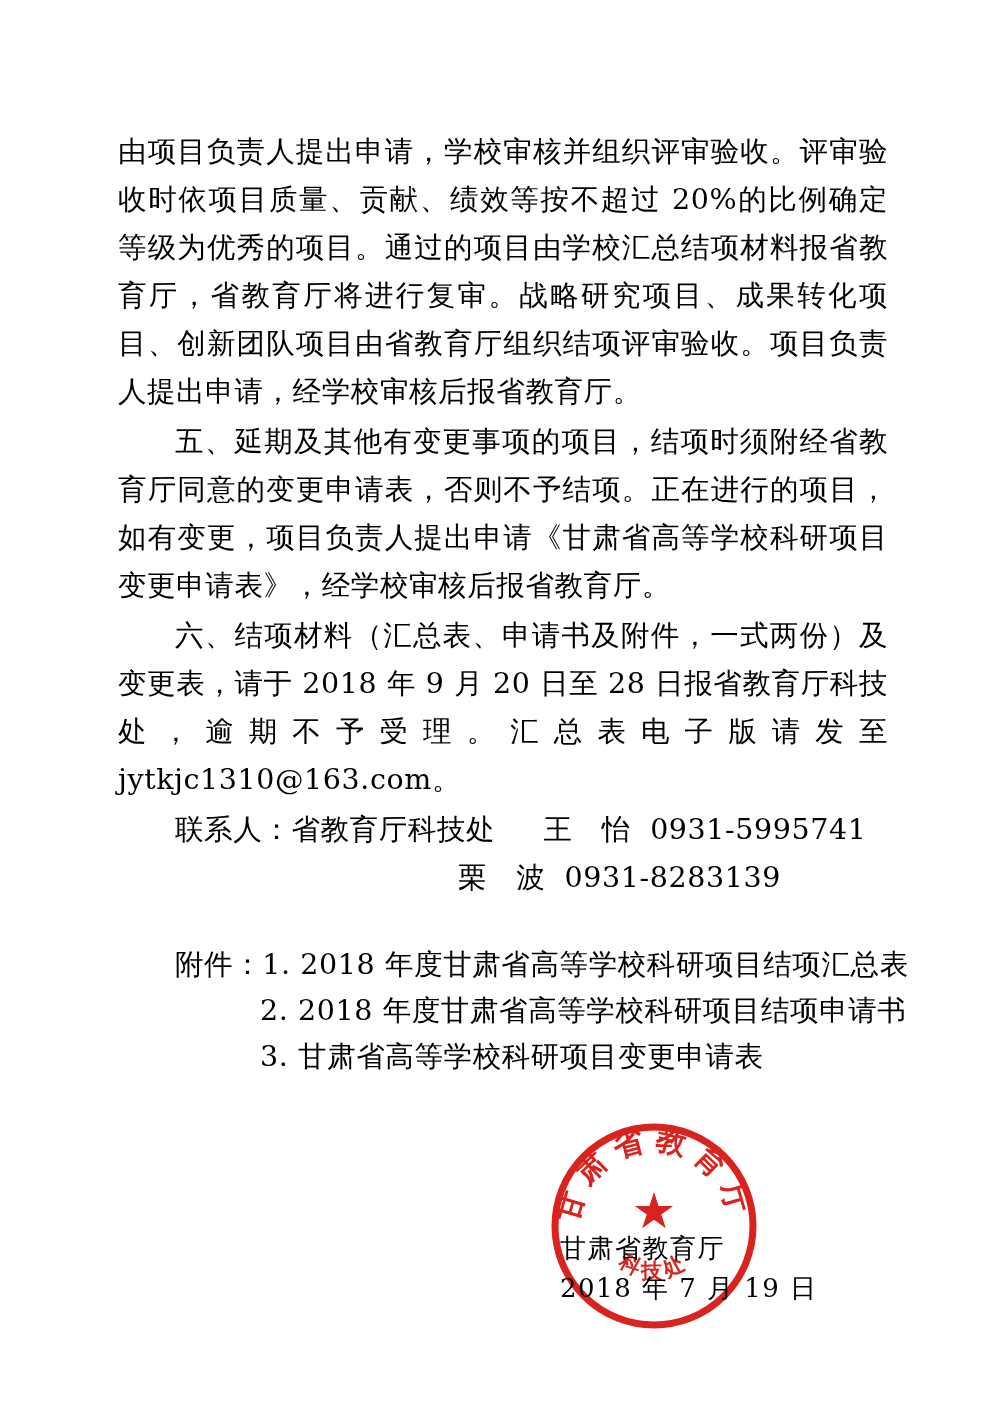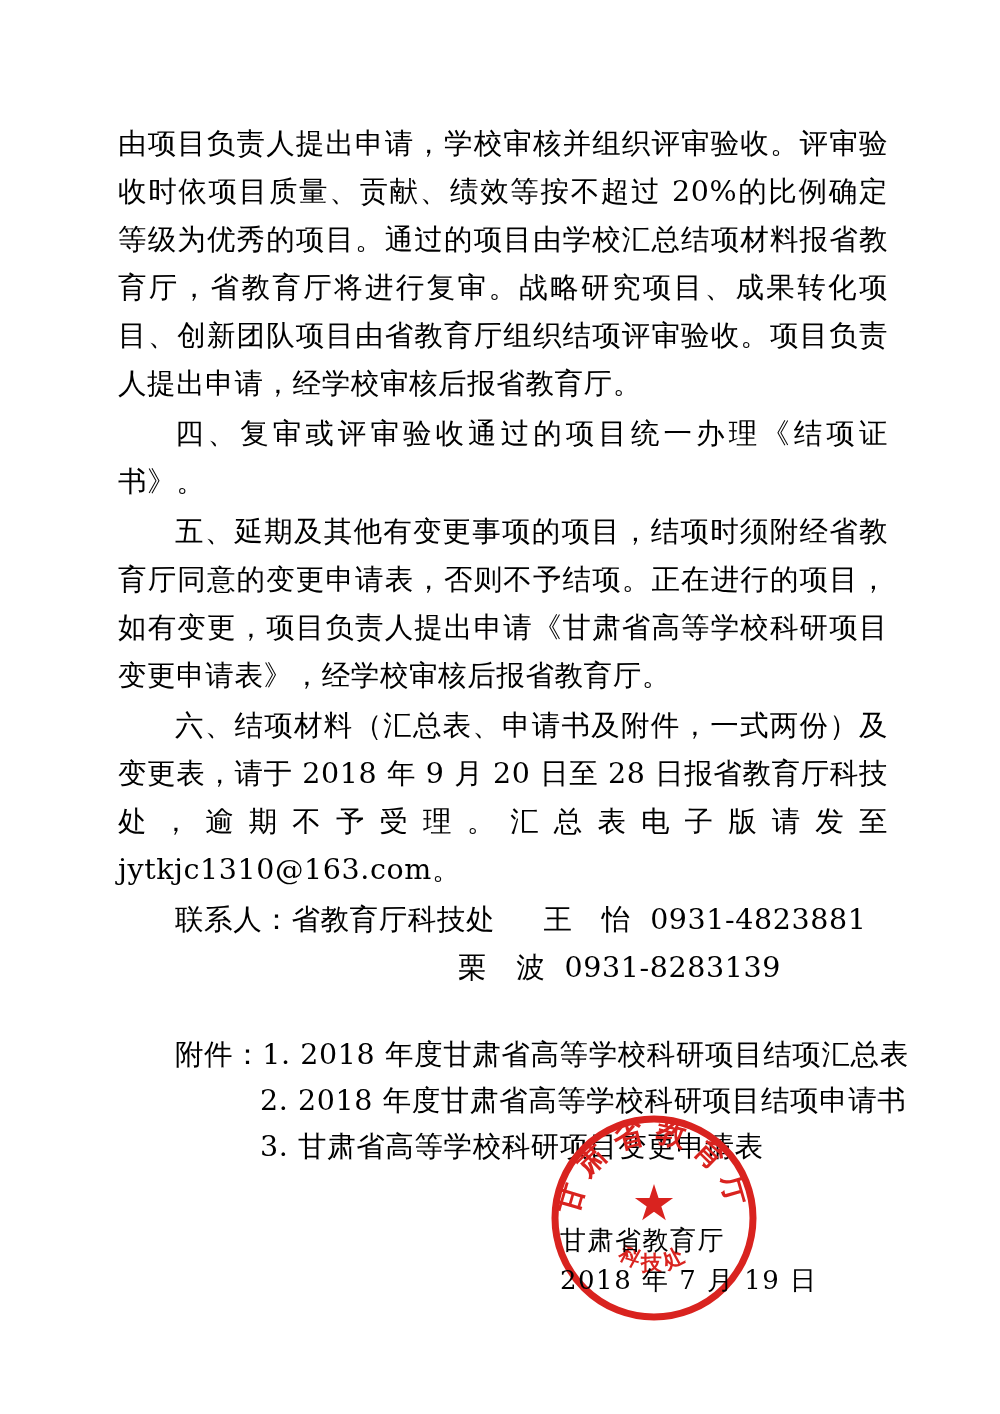--- a/index.html
+++ b/index.html
@@ -10,21 +10,21 @@
   body {
     width: 1000px;
     height: 1414px;
     position: relative;
     font-family: "DejaVu Serif", "Liberation Serif", serif;
     color: #000000;
     overflow: hidden;
   }
   .page {
     position: absolute;
-    left: 0; top: 8px;
+    left: 0; top: 16px;
     width: 1000px;
     height: 1350px;
   }
   .content {
     position: absolute;
     left: 118px;
     top: 112px;
     width: 770px;
   }
   p.para {
@@ -92,26 +92,25 @@
   .seal svg { display: block; }
 </style>
 </head>
 <body>
 
 <div class="page">
 
   <div class="content">
 
     <p class="para">由项目负责人提出申请，学校审核并组织评审验收。评审验收时依项目质量、贡献、绩效等按不超过 20%的比例确定等级为优秀的项目。通过的项目由学校汇总结项材料报省教育厅，省教育厅将进行复审。战略研究项目、成果转化项目、创新团队项目由省教育厅组织结项评审验收。项目负责人提出申请，经学校审核后报省教育厅。</p>
-    <p class="para indent">四、复审或评审验收通过的项目统一办理《结项证书》。</p>
     <p class="para indent">五、延期及其他有变更事项的项目，结项时须附经省教育厅同意的变更申请表，否则不予结项。正在进行的项目，如有变更，项目负责人提出申请《甘肃省高等学校科研项目变更申请表》，经学校审核后报省教育厅。</p>
     <p class="para indent">六、结项材料（汇总表、申请书及附件，一式两份）及变更表，请于 2018 年 9 月 20 日至 28 日报省教育厅科技处，逾期不予受理。汇总表电子版请发至 jytkjc1310@163.com。</p>
 
     <div class="contact-block">
-      <div class="contact-line first">联系人：省教育厅科技处　  王　怡  0931-4823881</div>
+      <div class="contact-line first">联系人：省教育厅科技处　  王　怡  0931-5995741</div>
       <div class="contact-line second">栗　波  0931-8283139</div>
     </div>
 
     <div class="attach-block">
       <div class="attach-line first">附件：1. 2018 年度甘肃省高等学校科研项目结项汇总表</div>
       <div class="attach-line rest">2. 2018 年度甘肃省高等学校科研项目结项申请书</div>
       <div class="attach-line rest">3. 甘肃省高等学校科研项目变更申请表</div>
     </div>
 
   </div>

